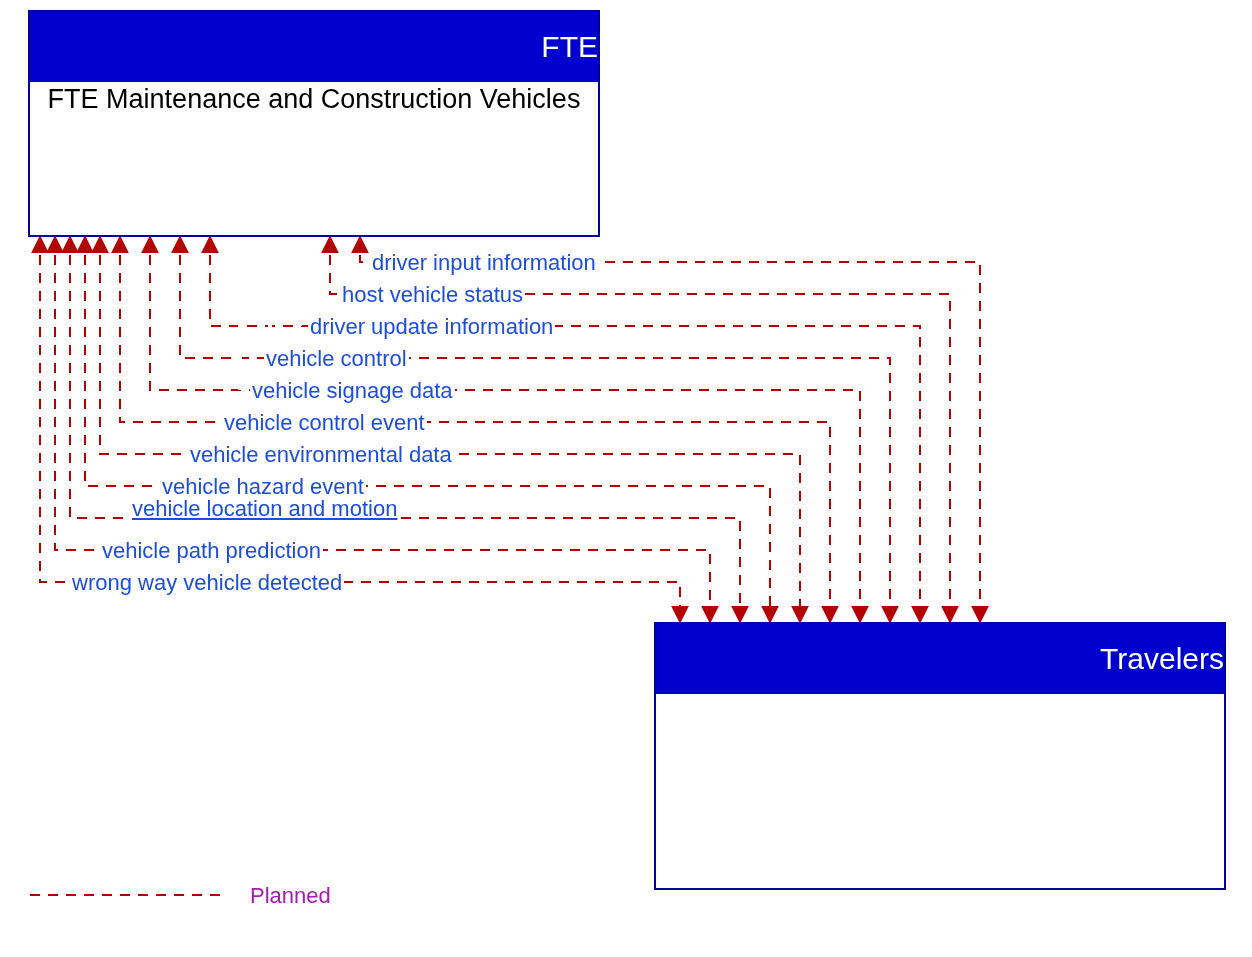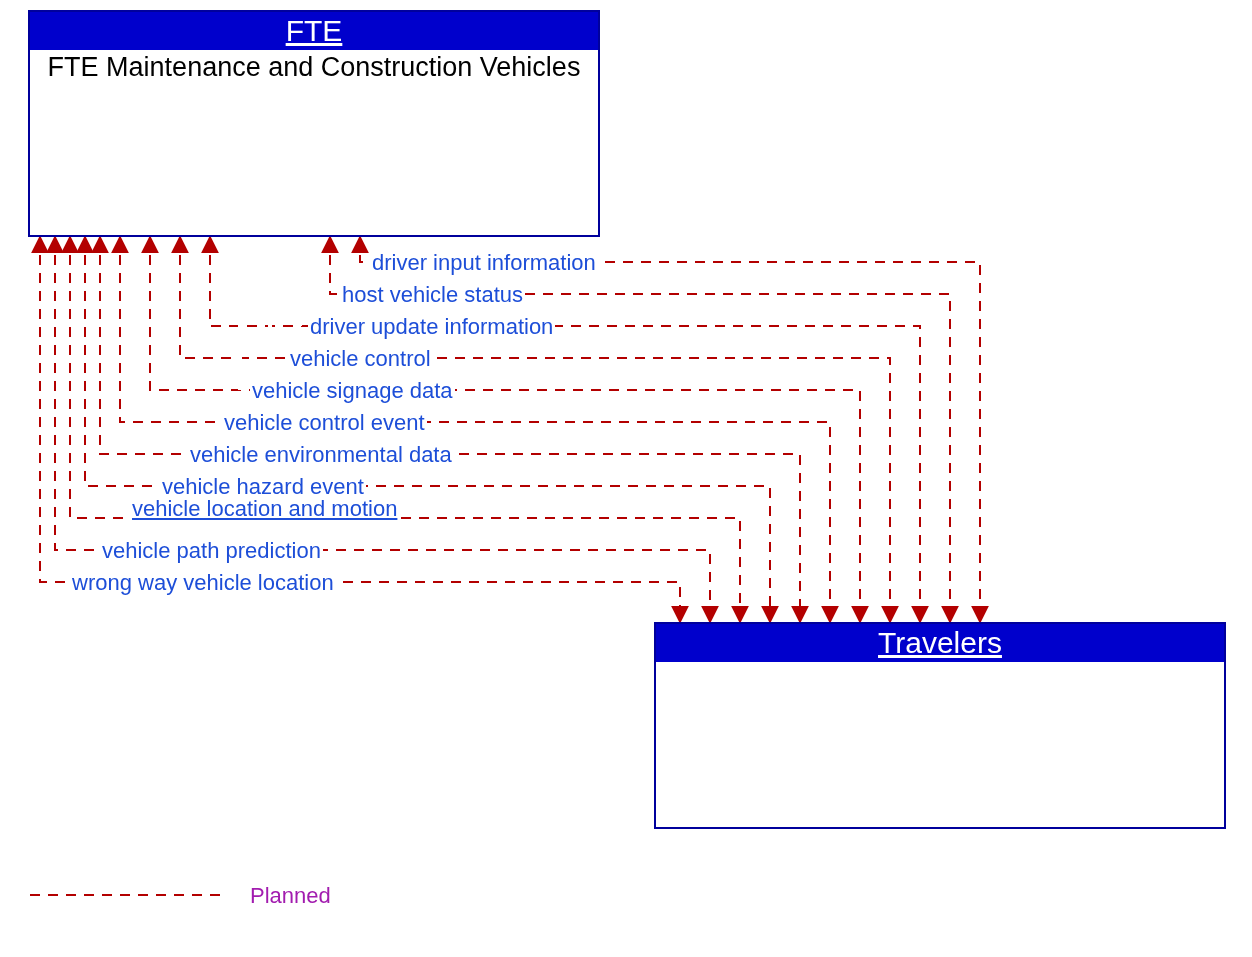--- a/index.html
+++ b/index.html
@@ -16,23 +16,22 @@
     position: absolute;
     border: 2px solid #00009c;
     background: #ffffff;
     box-sizing: border-box;
   }
   .box-header {
     background: #0000cc;
     color: #ffffff;
     font-size: 30px;
     font-weight: 400;
-    text-align: center;
-    padding: 2px 0;
-    text-decoration: underline;
+    text-align: right;
+    padding: 18px 0;
   }
   .box-body {
     color: #000000;
     font-size: 27px;
     text-align: center;
     padding: 2px 0;
     line-height: 1.15;
   }
   .flow-label {
     position: absolute;
@@ -91,29 +90,29 @@
   <path d="M 40 237 L 40 582 L 680 582 L 680 622" fill="none" stroke="#b30000" stroke-width="2" stroke-dasharray="10 8" marker-start="url(#arrow)" marker-end="url(#arrow)"></path>
 
   <path d="M 30 895 L 225 895" fill="none" stroke="#b30000" stroke-width="2" stroke-dasharray="10 8"></path>
 </svg>
 
 <div class="box" style="left:28px; top:10px; width:572px; height:227px;">
   <div class="box-header">FTE</div>
   <div class="box-body">FTE Maintenance and Construction Vehicles</div>
 </div>
 
-<div class="box" style="left:654px; top:622px; width:572px; height:207px;">
+<div class="box" style="left:654px; top:622px; width:572px; height:268px;">
   <div class="box-header">Travelers</div>
 </div>
 
 <div class="flow-label" style="left:370px; top:250px;">driver input information</div>
 <div class="flow-label" style="left:340px; top:282px;">host vehicle status</div>
 <div class="flow-label" style="left:308px; top:314px;">driver update information</div>
-<div class="flow-label" style="left:288px; top:346px;">vehicle control</div>
+<div class="flow-label" style="left:264px; top:346px;">vehicle control</div>
 <div class="flow-label" style="left:250px; top:378px;">vehicle signage data</div>
 <div class="flow-label" style="left:222px; top:410px;">vehicle control event</div>
 <div class="flow-label" style="left:188px; top:442px;">vehicle environmental data</div>
 <div class="flow-label" style="left:160px; top:474px;text-align:center;">vehicle hazard event</div>
 <div class="flow-label" style="left:130px; top:496px;text-decoration:underline;">vehicle location and motion</div>
 <div class="flow-label" style="left:100px; top:538px;">vehicle path prediction</div>
-<div class="flow-label" style="left:70px;  top:570px;">wrong way vehicle location</div>
+<div class="flow-label" style="left:70px;  top:570px;">wrong way vehicle detected</div>
 
 <div class="legend-label" style="left:250px; top:883px;">Planned</div>
 
 </body></html>

